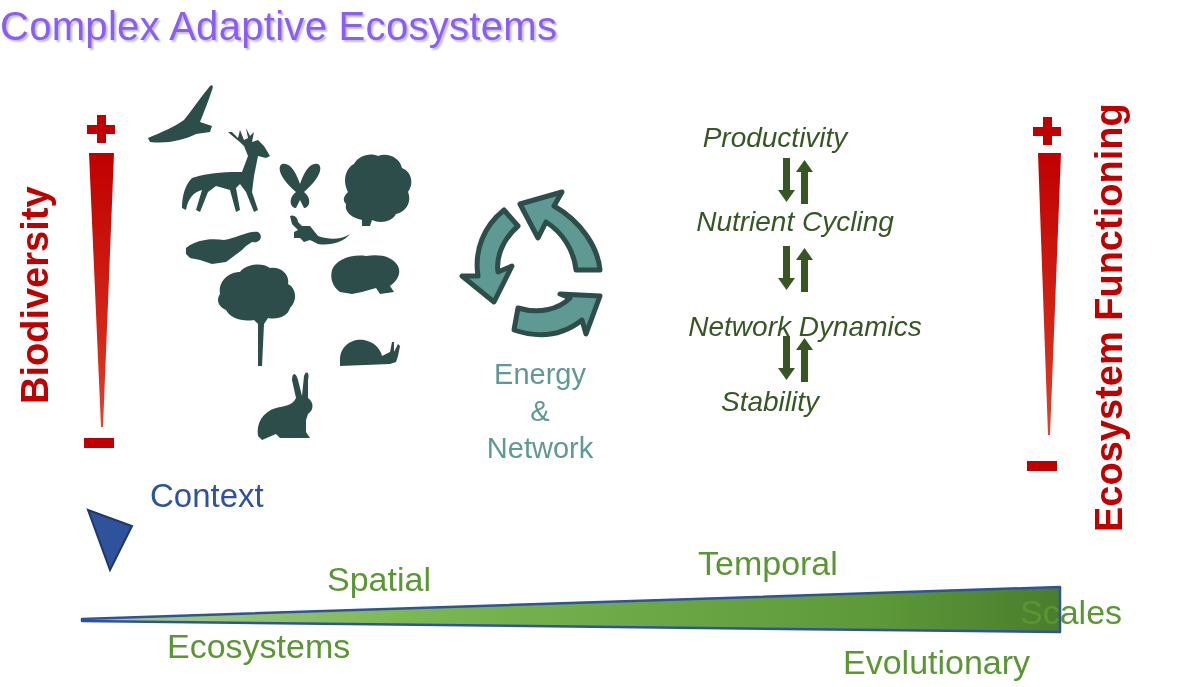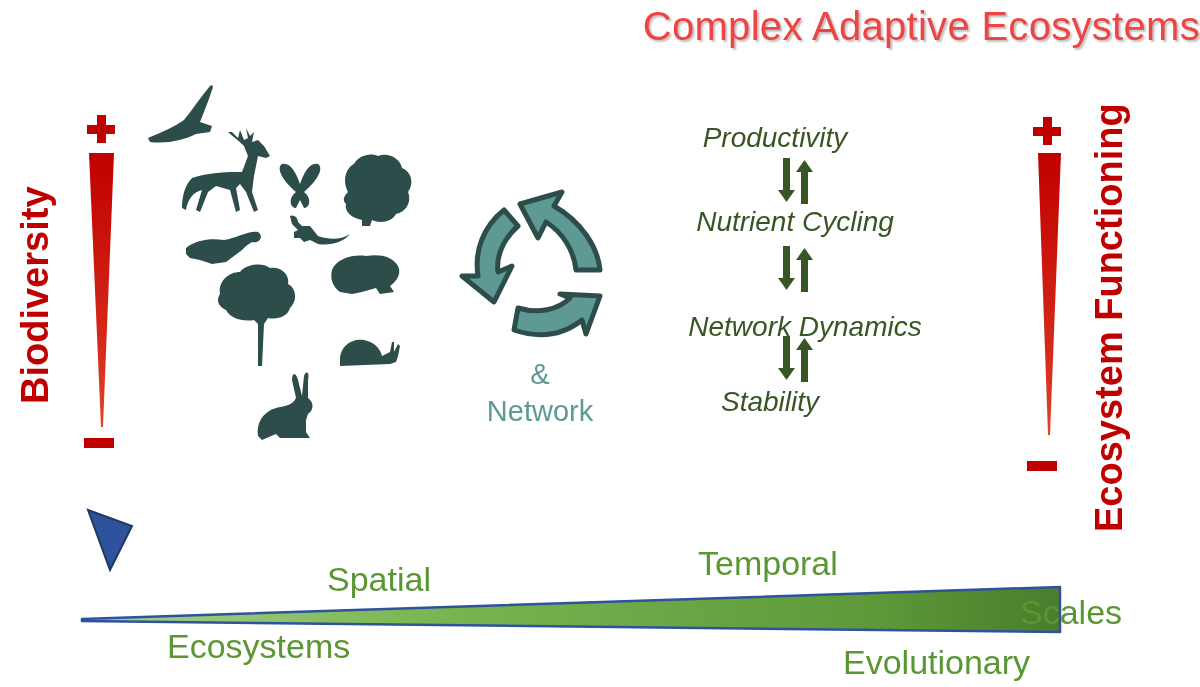--- a/index.html
+++ b/index.html
@@ -1,18 +1,18 @@
 <!DOCTYPE html>
 <html><head>
   <meta charset="utf-8">
   <style>
     html, body { margin:0; padding:0; background:#ffffff; }
     body { width:1200px; height:687px; position:relative; overflow:hidden; font-family:"Liberation Sans", sans-serif; }
     .abs { position:absolute; }
-    .title { left:0; width:1200px; top:4px; text-align:right; font-size:40px; color:#ef4444; text-shadow:2px 2px 2px rgba(0,0,0,0.25); letter-spacing:0.3px; }
+    .title { left:0; width:1200px; top:4px; text-align:left; font-size:40px; color:#8b5cf6; text-shadow:2px 2px 2px rgba(0,0,0,0.25); letter-spacing:0.3px; }
     .vlabel { font-weight:bold; color:#c00000; font-size:38px; white-space:nowrap; transform-origin:left top; }
     .plusbox { width:28px; height:28px; position:absolute; }
     .plusbox:before, .plusbox:after { content:""; position:absolute; background:#c00000; }
     .plusbox:before { left:10px; top:0; width:9px; height:28px; }
     .plusbox:after { left:0; top:10px; width:28px; height:9px; }
     .minusbar { position:absolute; width:30px; height:10px; background:#c00000; }
     .ef-text { color:#375623; font-style:italic; font-size:28px; white-space:nowrap; text-align:center; }
     .energy { color:#5e9994; font-size:29px; text-align:center; line-height:37px; }
     .env { color:#2f529c; font-size:33px; line-height:40px; }
     .scale-lbl { color:#5a9632; font-size:34px; white-space:nowrap; }
@@ -98,20 +98,21 @@
   <g fill="#5e9994" stroke="#2c4d49" stroke-width="5" stroke-linejoin="round">
 
     <path d="M62,18 L104,6 L96,20 C124,36 140,62 142,84 L118,84 C116,64 104,46 88,36 L80,52 Z"></path>
 
     <path d="M46,24 L60,40 C44,54 38,72 40,86 L54,80 L36,116 L4,90 L20,90 C16,64 26,40 46,24 Z"></path>
 
     <path d="M60,122 C80,128 100,124 112,112 L102,108 L142,110 L128,148 L124,134 C104,150 80,152 56,144 Z"></path>
   </g>
 </svg>
 <div class="abs energy" style="left:480px; top:356px; width:120px;">
+  <div>Energy</div>
   <div>&amp;</div>
   <div>Network</div>
 </div>
 
 <div class="abs ef-text" style="left:640px; top:122px; width:270px;">Productivity</div>
 <div class="abs ef-text" style="left:660px; top:206px; width:270px;">Nutrient Cycling</div>
 <div class="abs ef-text" style="left:650px; top:290px; width:310px;margin-top:21px;">Network Dynamics</div>
 <div class="abs ef-text" style="left:650px; top:386px; width:240px;">Stability</div>
 
 <svg class="abs" style="left:774px; top:158px;" width="44" height="46" viewBox="0 0 44 46">
@@ -136,20 +137,21 @@
       <polygon points="4,32 21,32 12.5,44"></polygon>
       <rect x="27" y="12" width="7" height="34"></rect>
       <polygon points="22,14 39,14 30.5,2"></polygon>
     </g>
 </svg>
 
 <svg class="abs" style="left:84px; top:506px;" width="52" height="70" viewBox="0 0 52 70">
   <polygon points="4,4 48,20 26,64" fill="#2f529c" stroke="#203864" stroke-width="2"></polygon>
 </svg>
 <div class="abs env" style="left:150px; top:476px;">
+  <div>Context</div>
 </div>
 
 <svg class="abs" style="left:80px; top:584px;" width="984" height="52" viewBox="0 0 984 52">
   <defs>
     <linearGradient id="scaleG" x1="0" y1="0" x2="1" y2="0">
       <stop offset="0" stop-color="#a9d18e"></stop>
       <stop offset="0.35" stop-color="#7ab651"></stop>
       <stop offset="0.8" stop-color="#5e9a3a"></stop>
       <stop offset="1" stop-color="#4a7d2c"></stop>
     </linearGradient>

